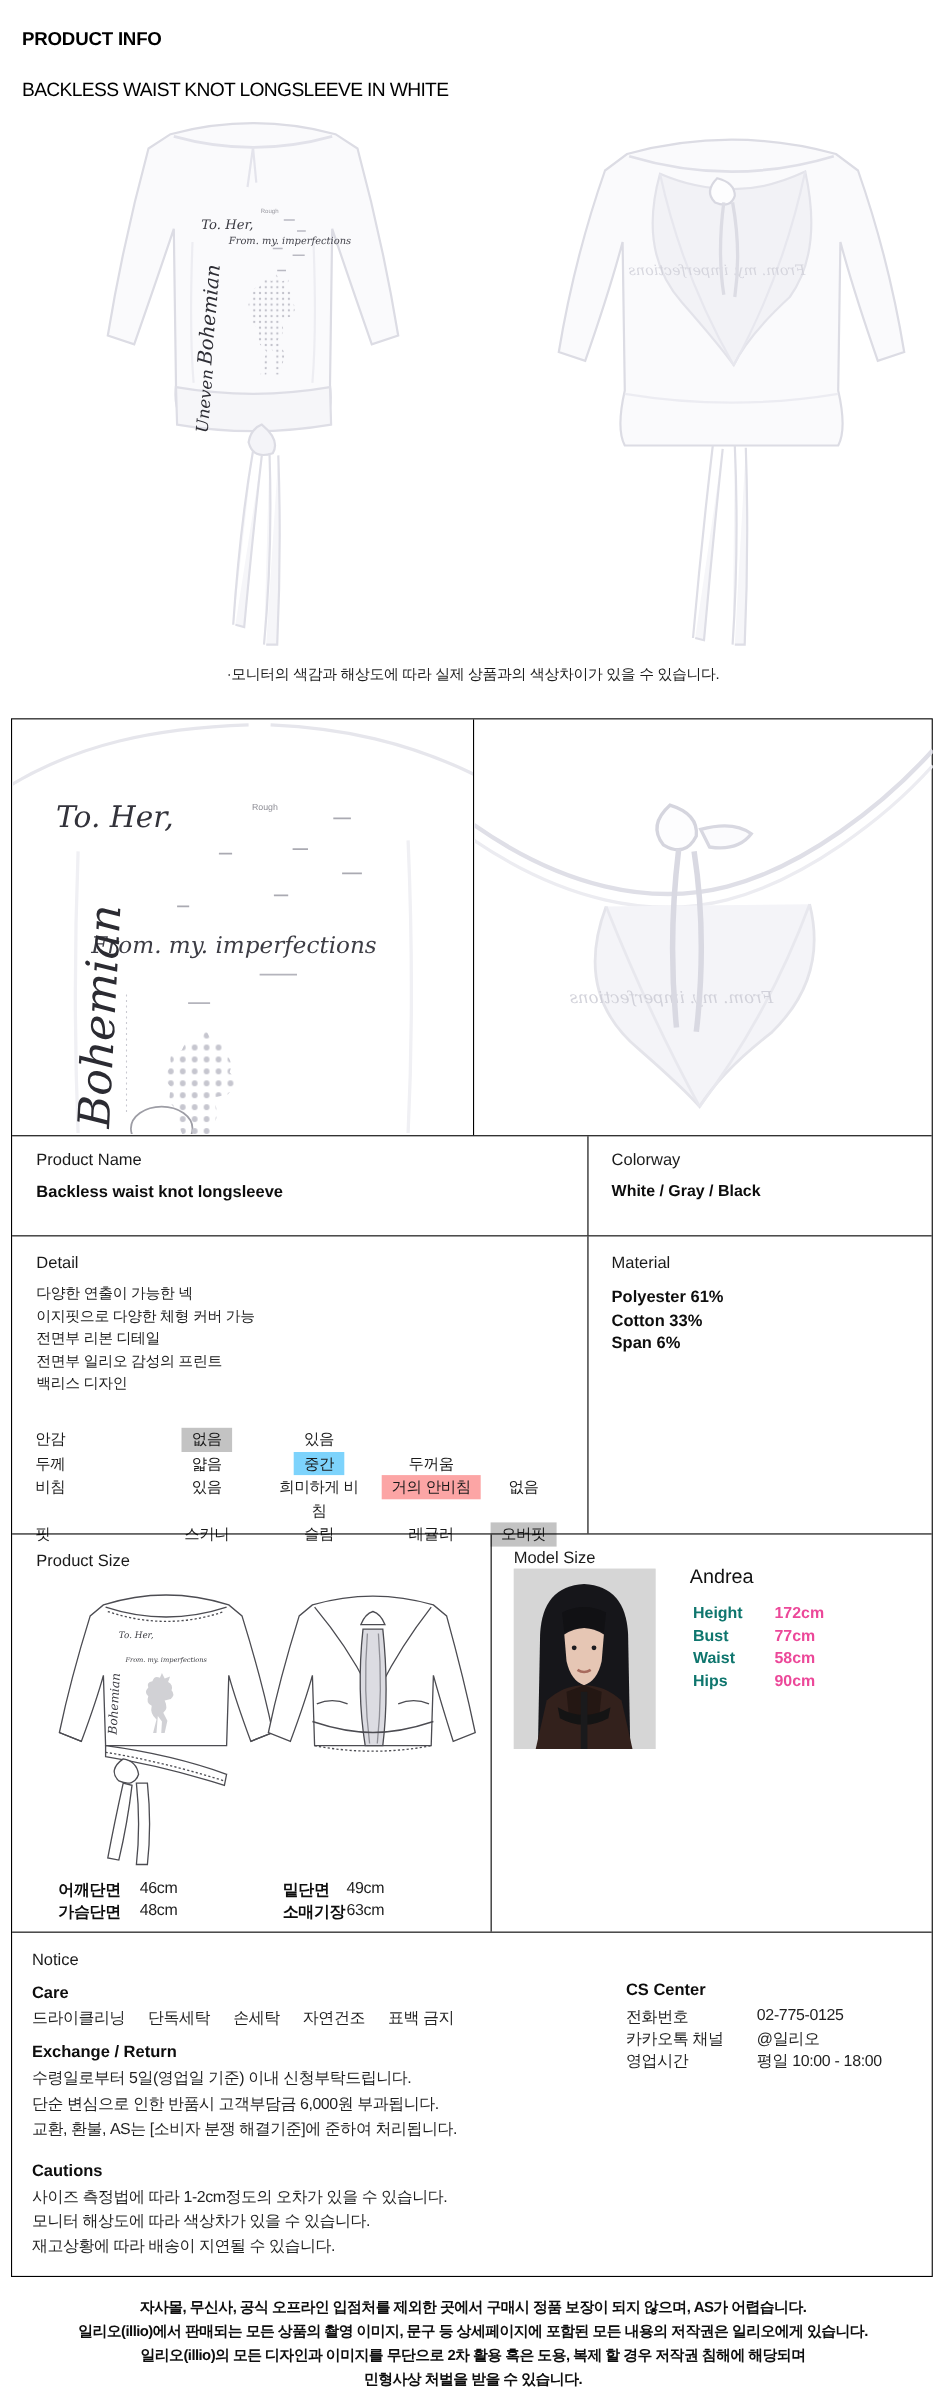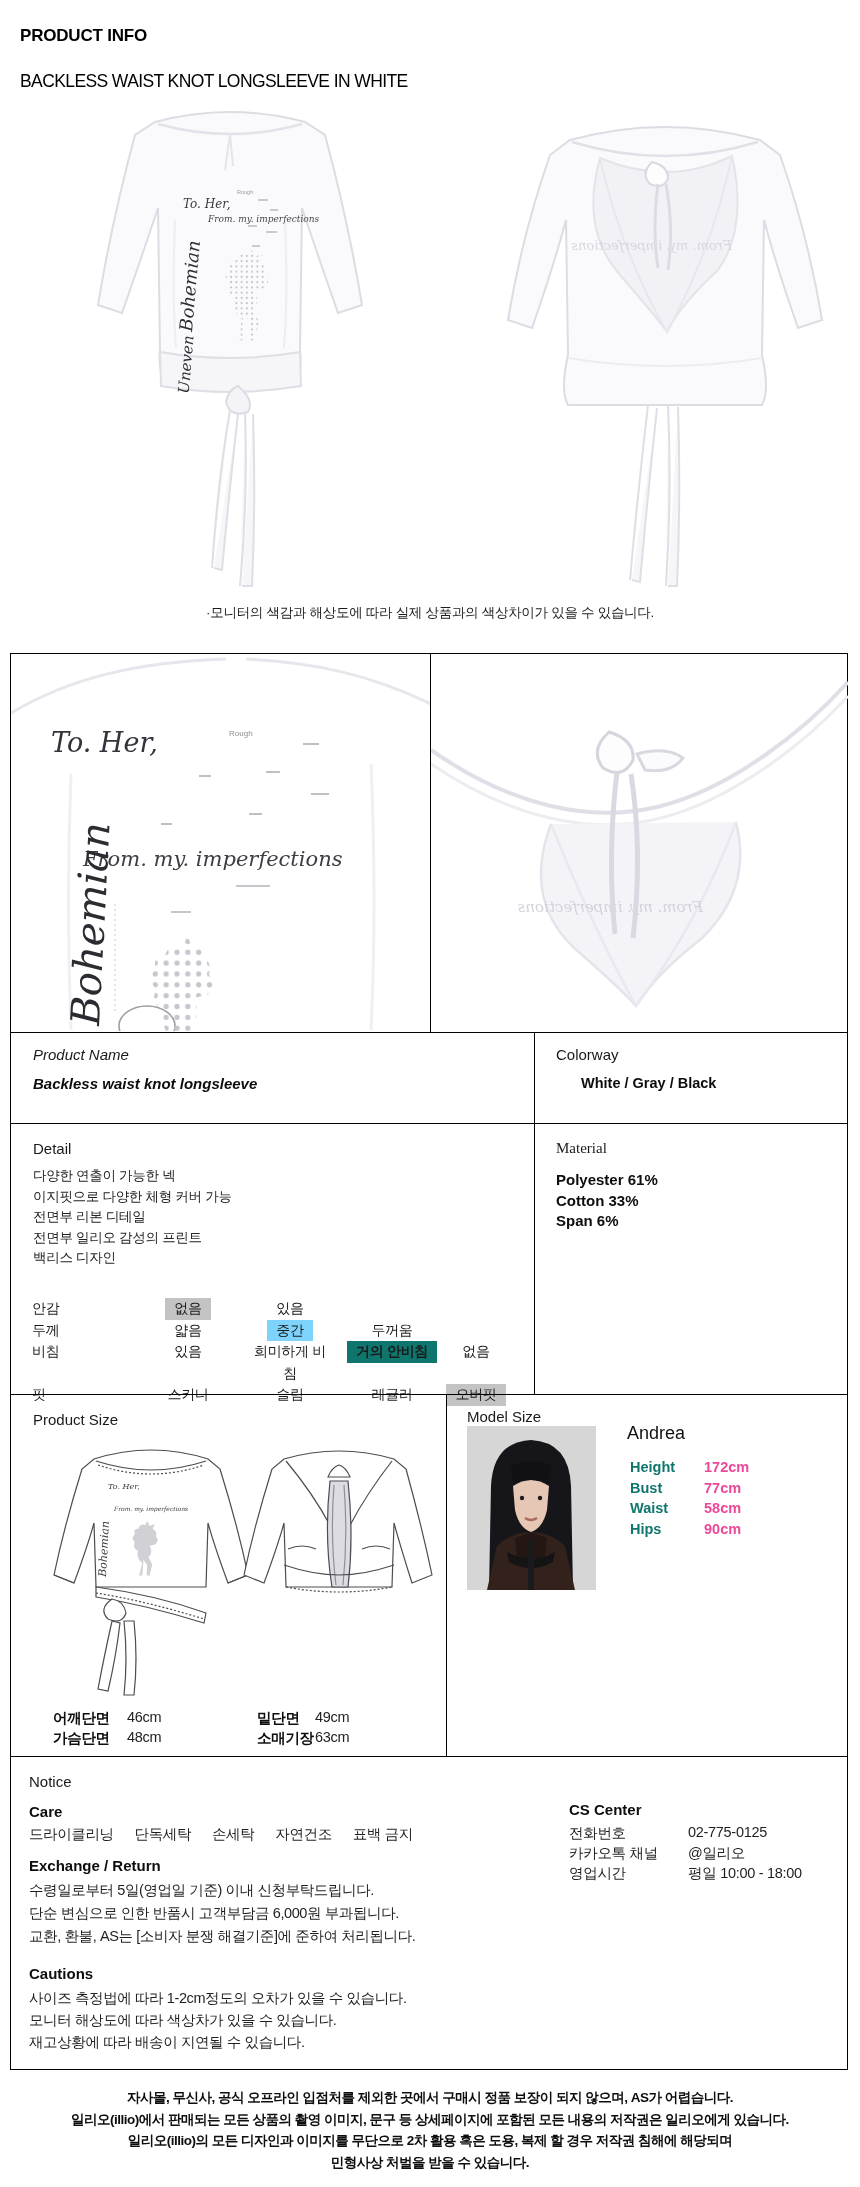--- a/index.html
+++ b/index.html
@@ -170,27 +170,27 @@
             <text class="script" x="0" y="0" font-size="15" fill="#ccccd5" opacity="0.85">From. my. imperfections</text>
           </g>
           <path d="M178,78 Q158,96 172,114 Q192,126 202,106 Q204,86 178,78 Z" fill="#fdfdfe" stroke="#d5d5de" stroke-width="3"></path>
           <path d="M206,100 Q236,92 252,104 Q240,120 214,116 Z" fill="#fbfbfd" stroke="#d8d8e1" stroke-width="3"></path>
           <path d="M186,118 Q176,200 184,280 M200,120 Q212,198 202,284" fill="none" stroke="#d9d9e2" stroke-width="5"></path>
         </svg>
       </div>
     </div>
 
     <div class="trow" style="height:91px;">
-      <div class="cell div-r" style="width:524px;font-style:italic;">
+      <div class="cell div-r" style="width:524px;">
         <div class="abs lbl" style="left:22px;top:13px;">Product Name</div>
         <div class="abs val" style="left:22px;top:42px;">Backless waist knot longsleeve</div>
       </div>
       <div class="cell" style="flex:1;">
         <div class="abs lbl" style="left:21px;top:13px;">Colorway</div>
-        <div class="abs val" style="left:21px;top:42px;font-size:14.5px;margin-left:25px;">White / Gray / Black</div>
+        <div class="abs val" style="left:21px;top:42px;font-size:14.5px;">White / Gray / Black</div>
       </div>
     </div>
 
     <div class="trow" style="height:271px;">
       <div class="cell div-r" style="width:524px;">
         <div class="abs lbl" style="left:22px;top:16px;">Detail</div>
         <div class="abs kr detail-lines" style="left:22px;top:42px;">
           <div>다양한 연출이 가능한 넥</div>
           <div>이지핏으로 다양한 체형 커버 가능</div>
           <div>전면부 리본 디테일</div>
@@ -210,34 +210,34 @@
             <div class="spec-label">두께</div>
             <div class="opt c1"><span>얇음</span></div>
             <div class="opt c2"><span class="hl" style="background: #7dd3fc;">중간</span></div>
             <div class="opt c3"><span>두꺼움</span></div>
             <div class="opt c4"><span style="visibility: hidden;"></span></div>
           </div>
           <div class="spec-row">
             <div class="spec-label">비침</div>
             <div class="opt c1"><span>있음</span></div>
             <div class="opt c2"><span>희미하게 비침</span></div>
-            <div class="opt c3"><span class="hl" style="background: #0f766e; font-weight: bold;">거의 안비침</span></div>
+            <div class="opt c3"><span class="hl" style="background: #fca5a5;">거의 안비침</span></div>
             <div class="opt c4"><span>없음</span></div>
           </div>
           <div class="spec-row">
             <div class="spec-label">핏</div>
             <div class="opt c1"><span>스키니</span></div>
             <div class="opt c2"><span>슬림</span></div>
             <div class="opt c3"><span>레귤러</span></div>
             <div class="opt c4"><span class="hl" style="background: rgb(195, 195, 195);">오버핏</span></div>
           </div>
         </div>
       </div>
       <div class="cell" style="flex:1;">
-        <div class="abs lbl" style="left:21px;top:16px;font-family:Liberation Serif, serif;">Material</div>
+        <div class="abs lbl" style="left:21px;top:16px;">Material</div>
         <div class="abs mat-lines" style="left:21px;top:46px;">
           <div>Polyester 61%</div>
           <div>Cotton 33%</div>
           <div>Span 6%</div>
         </div>
       </div>
     </div>
 
     <div class="trow" style="height:362px;">
       <div class="cell div-r" style="width:436px;">

